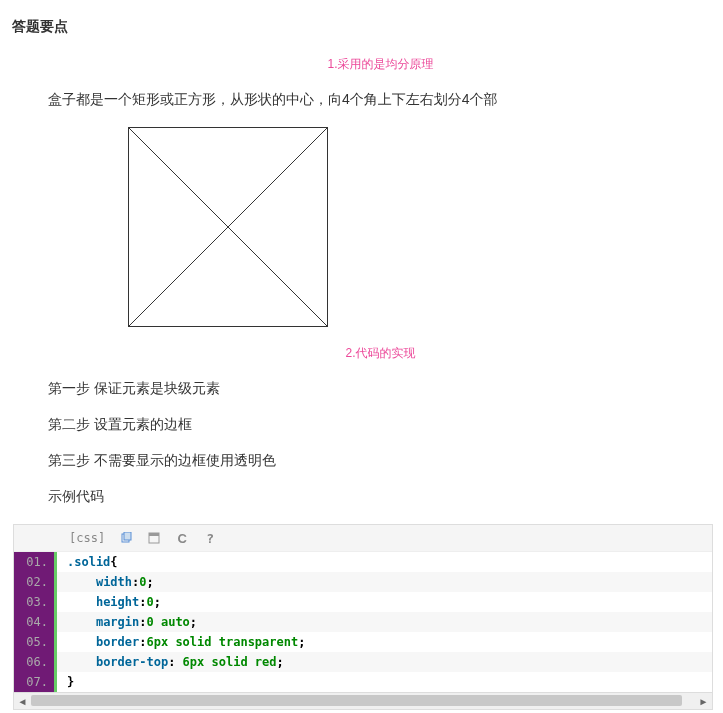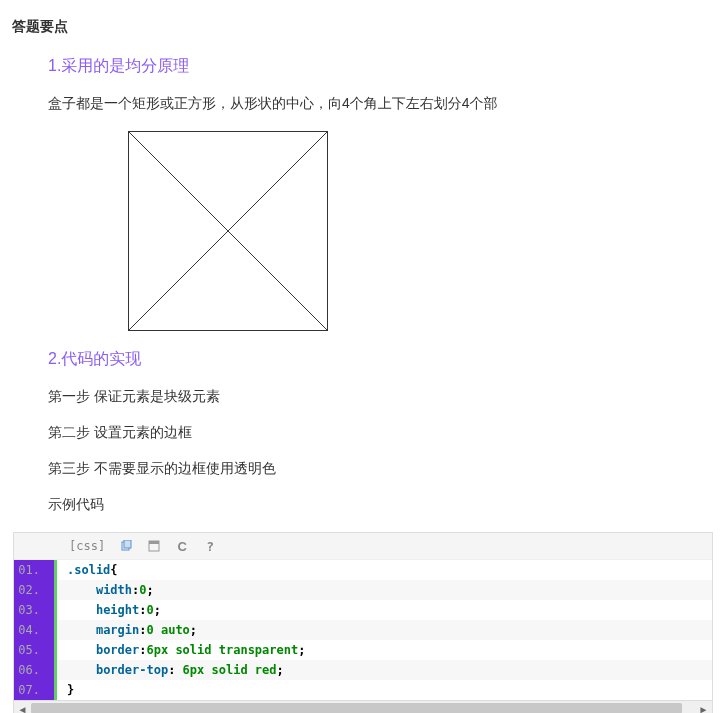--- a/index.html
+++ b/index.html
@@ -15,23 +15,24 @@
   .container { padding: 10px 0 0 0; }
   .main-title {
     font-weight: bold;
     font-size: 14px;
     padding: 0 0 0 12px;
     margin-bottom: 20px;
     margin-top: 8px;
   }
   .content { padding-left: 48px; padding-right: 10px; }
   .section-heading {
-    color: #8b5cf6;
+    color: #ec4899;
     margin: 0 0 18px 0;
-    font-size: 16px;
+    font-size: 12px;
+    text-align: center;
   }
   .para {
     margin: 0 0 18px 0;
     font-size: 14px;
     color: #333;
   }
   .diagram-wrap {
     margin: 0 0 18px 80px;
   }
   .diagram {
@@ -81,23 +82,23 @@
     display: flex;
     align-items: stretch;
     line-height: 20px;
     min-height: 20px;
   }
   .code-line:nth-child(odd) .ln-text { background: #fff; }
   .code-line:nth-child(even) .ln-text { background: #f7f7f7; }
   .ln-num {
     width: 40px;
     text-align: right;
-    padding-right: 14px;
+    padding-right: 6px;
     color: #aaa;
-    background: #6d28d9;
+    background: #701a75;
     font-family: Consolas, Monaco, monospace;
     flex-shrink: 0;
   }
   .ln-bar {
     width: 3px;
     background: #6c6;
     flex-shrink: 0;
   }
   .ln-text {
     flex: 1;

